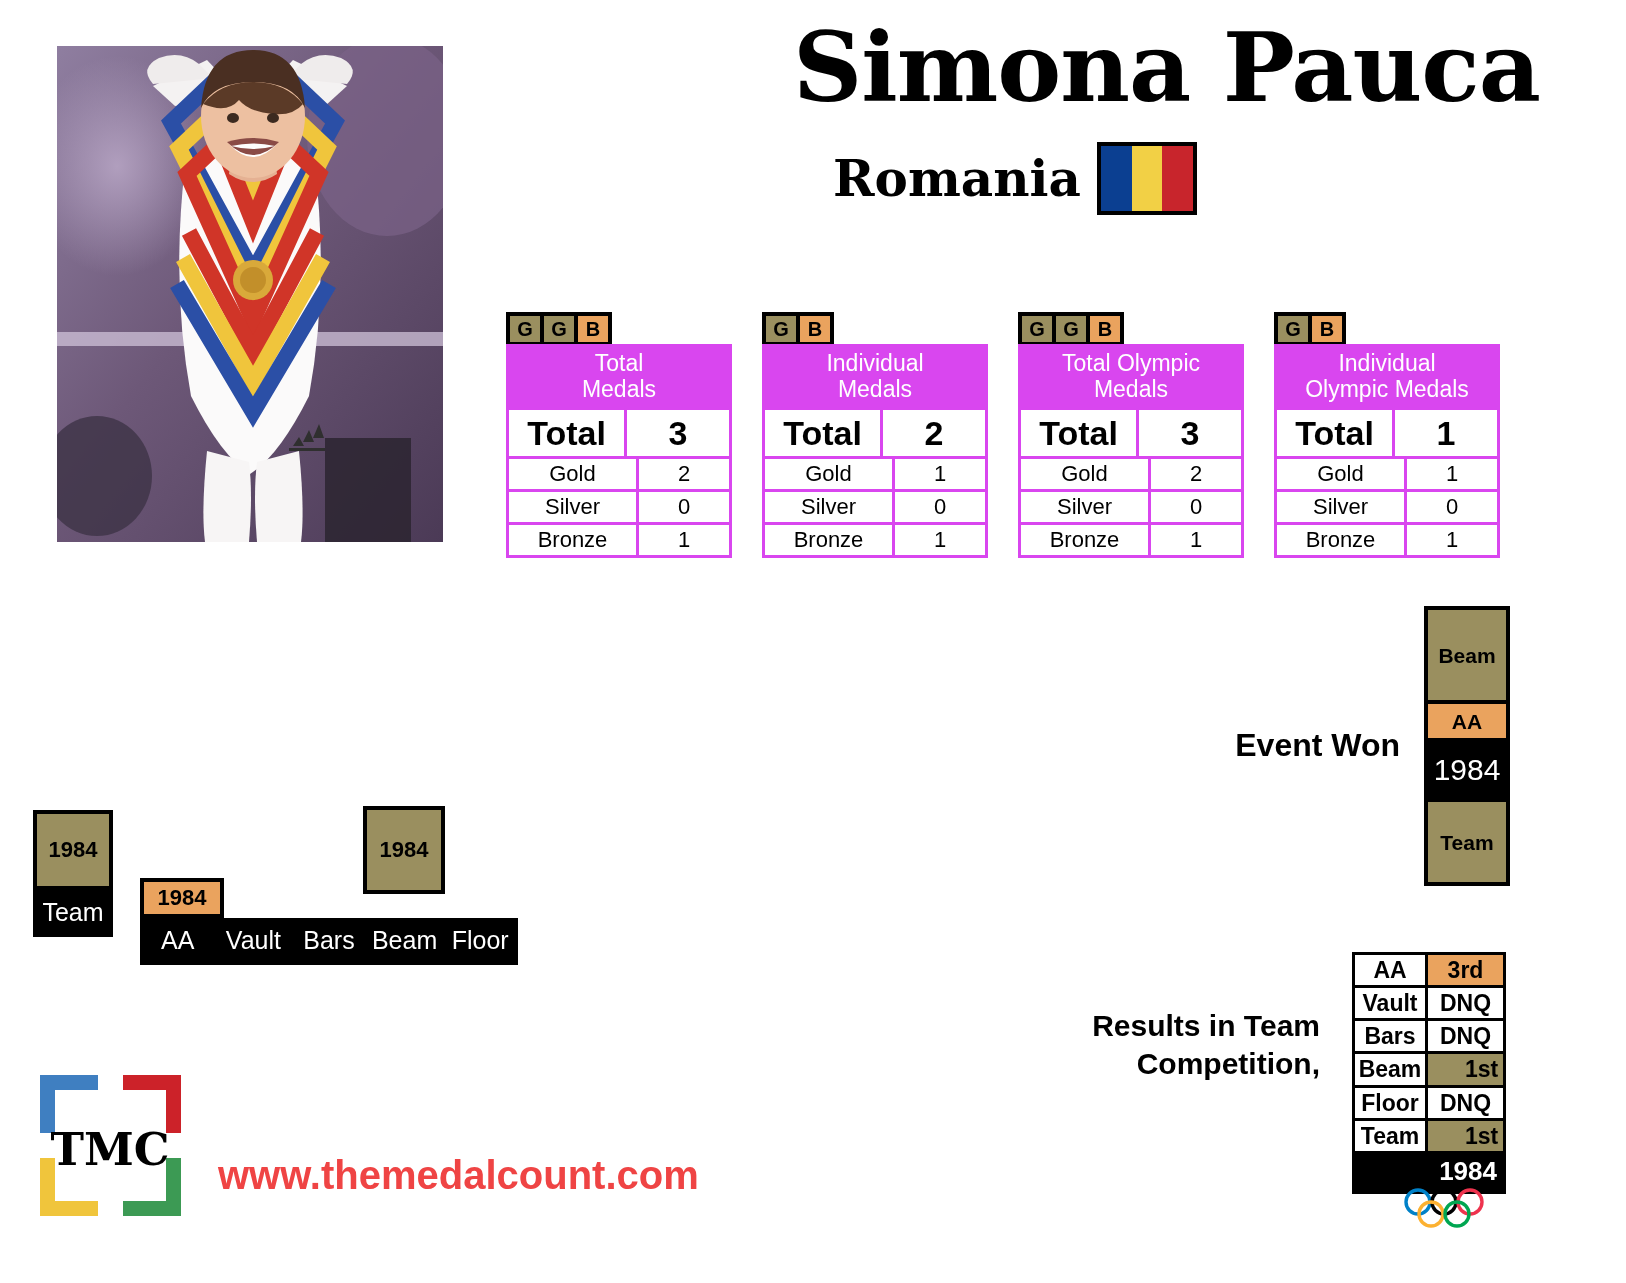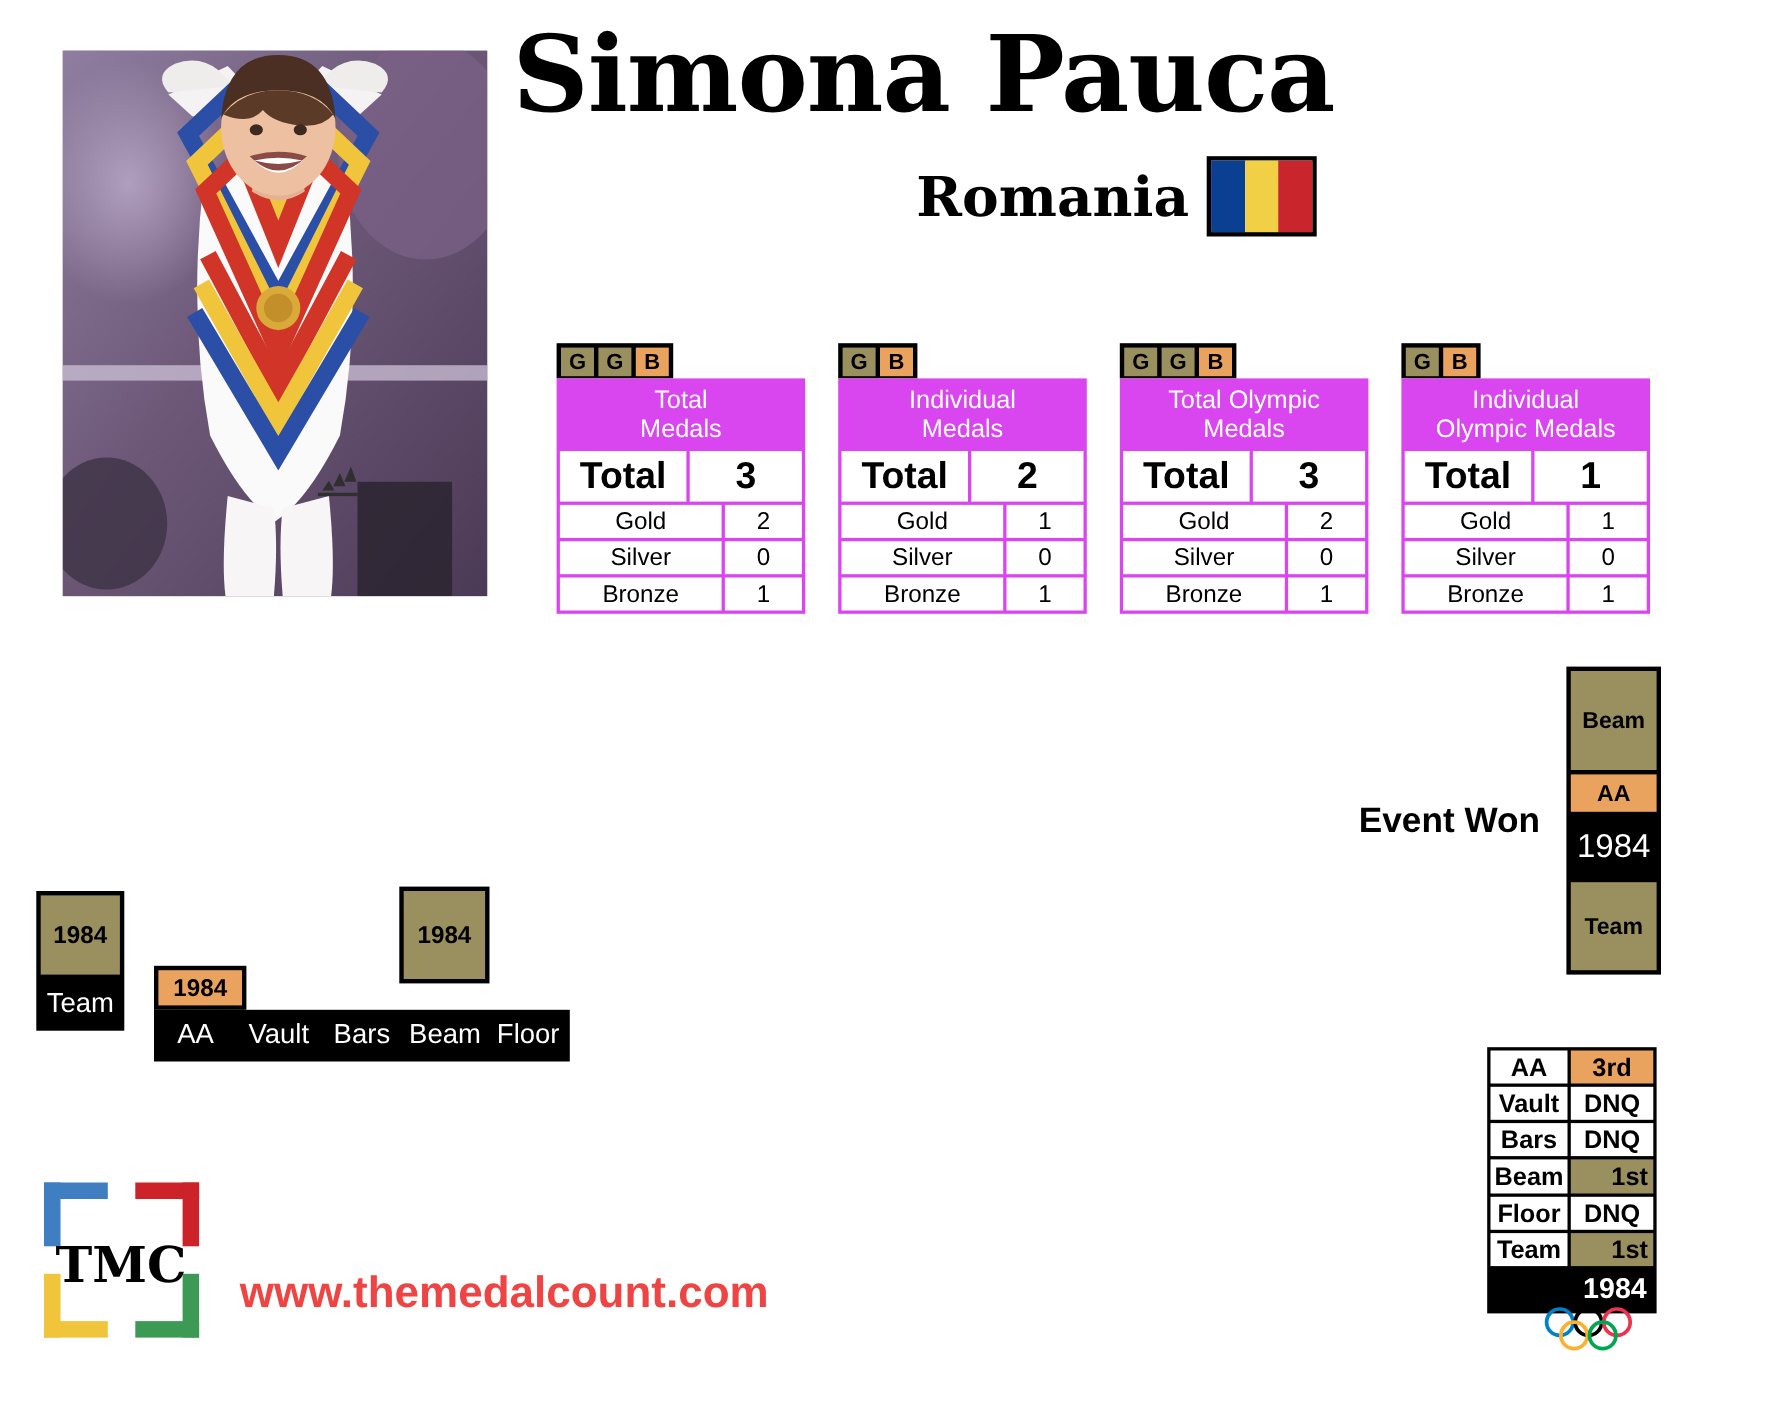--- a/index.html
+++ b/index.html
@@ -5,21 +5,21 @@
   html,body{margin:0;padding:0;background:#ffffff;}
   body{width:1626px;height:1283px;position:relative;overflow:hidden;
        font-family:"Liberation Sans",sans-serif;color:#000;}
   .abs{position:absolute;}
 
   
   #photo{left:57px;top:46px;width:386px;height:496px;overflow:hidden;background:#6d5a78;}
   #photo svg{display:block;width:100%;height:100%;}
 
   
-  #title{left:466px;top:18px;width:1090px;text-align:left;
+  #title{left:450px;top:18px;width:1090px;text-align:right;
          font-family:"DejaVu Serif",serif;font-weight:700;font-size:96px;line-height:1.05;
          letter-spacing:-1px;}
   #subrow{left:470px;top:142px;width:1090px;display:flex;align-items:center;justify-content:center;gap:16px;}
   #country{font-family:"DejaVu Serif",serif;font-weight:700;font-size:50px;line-height:1;}
   #flag{width:100px;height:73px;border:4px solid #000;box-sizing:border-box;display:flex;}
   #flag i{display:block;flex:1 1 0;height:100%;}
 
   
   .mt{position:absolute;top:312px;width:226px;}
   .mt .chips{display:flex;gap:4px;background:#000;padding:4px 4px 2px 4px;width:fit-content;}
@@ -27,21 +27,21 @@
         font-weight:700;font-size:20px;line-height:1;color:#000;}
   .chip.g{background:#9a8f5f;}
   .chip.b{background:#eaa35e;}
   .mt .body{background:#d946ef;padding:3px;}
   .mt .hdr{color:#fff;text-align:center;font-size:23px;line-height:1.12;padding:4px 0 7px;}
   .mt .rowT{display:flex;gap:3px;}
   .mt .rowT>div{background:#fff;padding:6px 0;text-align:center;font-weight:700;font-size:34px;line-height:1;}
   .mt .rowT>div:first-child{flex:0 0 115px;}
   .mt .rowT>div:last-child{flex:1 1 auto;}
   .mt .row{display:flex;gap:3px;margin-top:3px;}
-  .mt .row>div{background:#fff;padding:3px 16px;text-align:center;font-size:22px;line-height:1.1;}
+  .mt .row>div{background:#fff;padding:3px 6px;text-align:center;font-size:22px;line-height:1.1;}
   .mt .row>div:first-child{flex:0 0 115px;}
   .mt .row>div:last-child{flex:1 1 auto;}
 
   #mt0{left:506px;} #mt1{left:762px;} #mt2{left:1018px;} #mt3{left:1274px;}
 
   
   #mwLabel{left:1140px;top:727px;width:260px;text-align:right;
            font-weight:700;font-size:32px;line-height:1.15;}
   #mwChart{left:1424px;top:606px;width:78px;background:#000;padding:4px;}
   #mwChart .seg{display:flex;align-items:center;justify-content:center;
@@ -313,20 +313,21 @@
   <div class="axis">
     <span>AA</span>
     <span>Vault</span>
     <span>Bars</span>
     <span>Beam</span>
     <span>Floor</span>
   </div>
 </div>
 
 <div class="abs" id="resLabel">
+  <div>Results in Team Competition,</div>
 </div>
 <div class="abs" id="resTable">
   <div class="r">
     <div class="k">AA</div>
     <div class="v bronze">3rd</div>
   </div>
   <div class="r">
     <div class="k">Vault</div>
     <div class="v">DNQ</div>
   </div>

